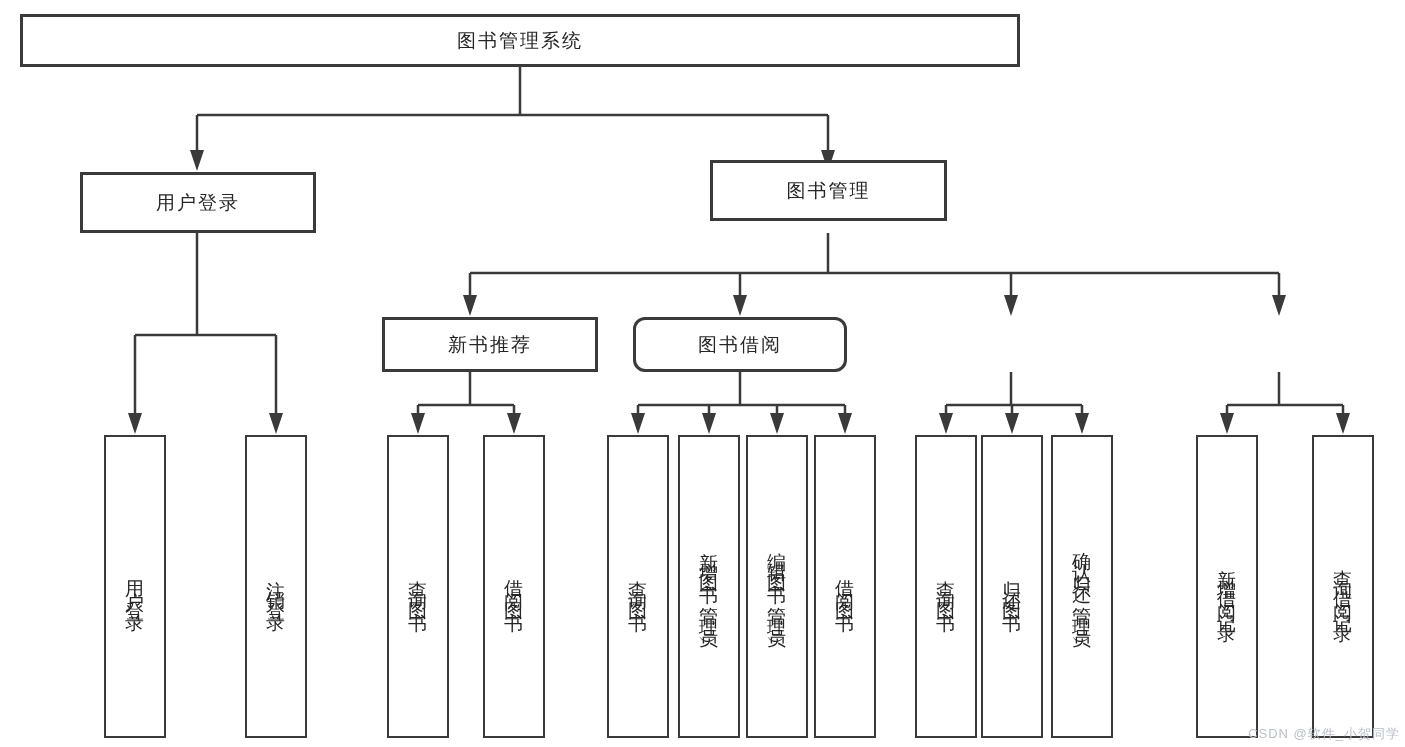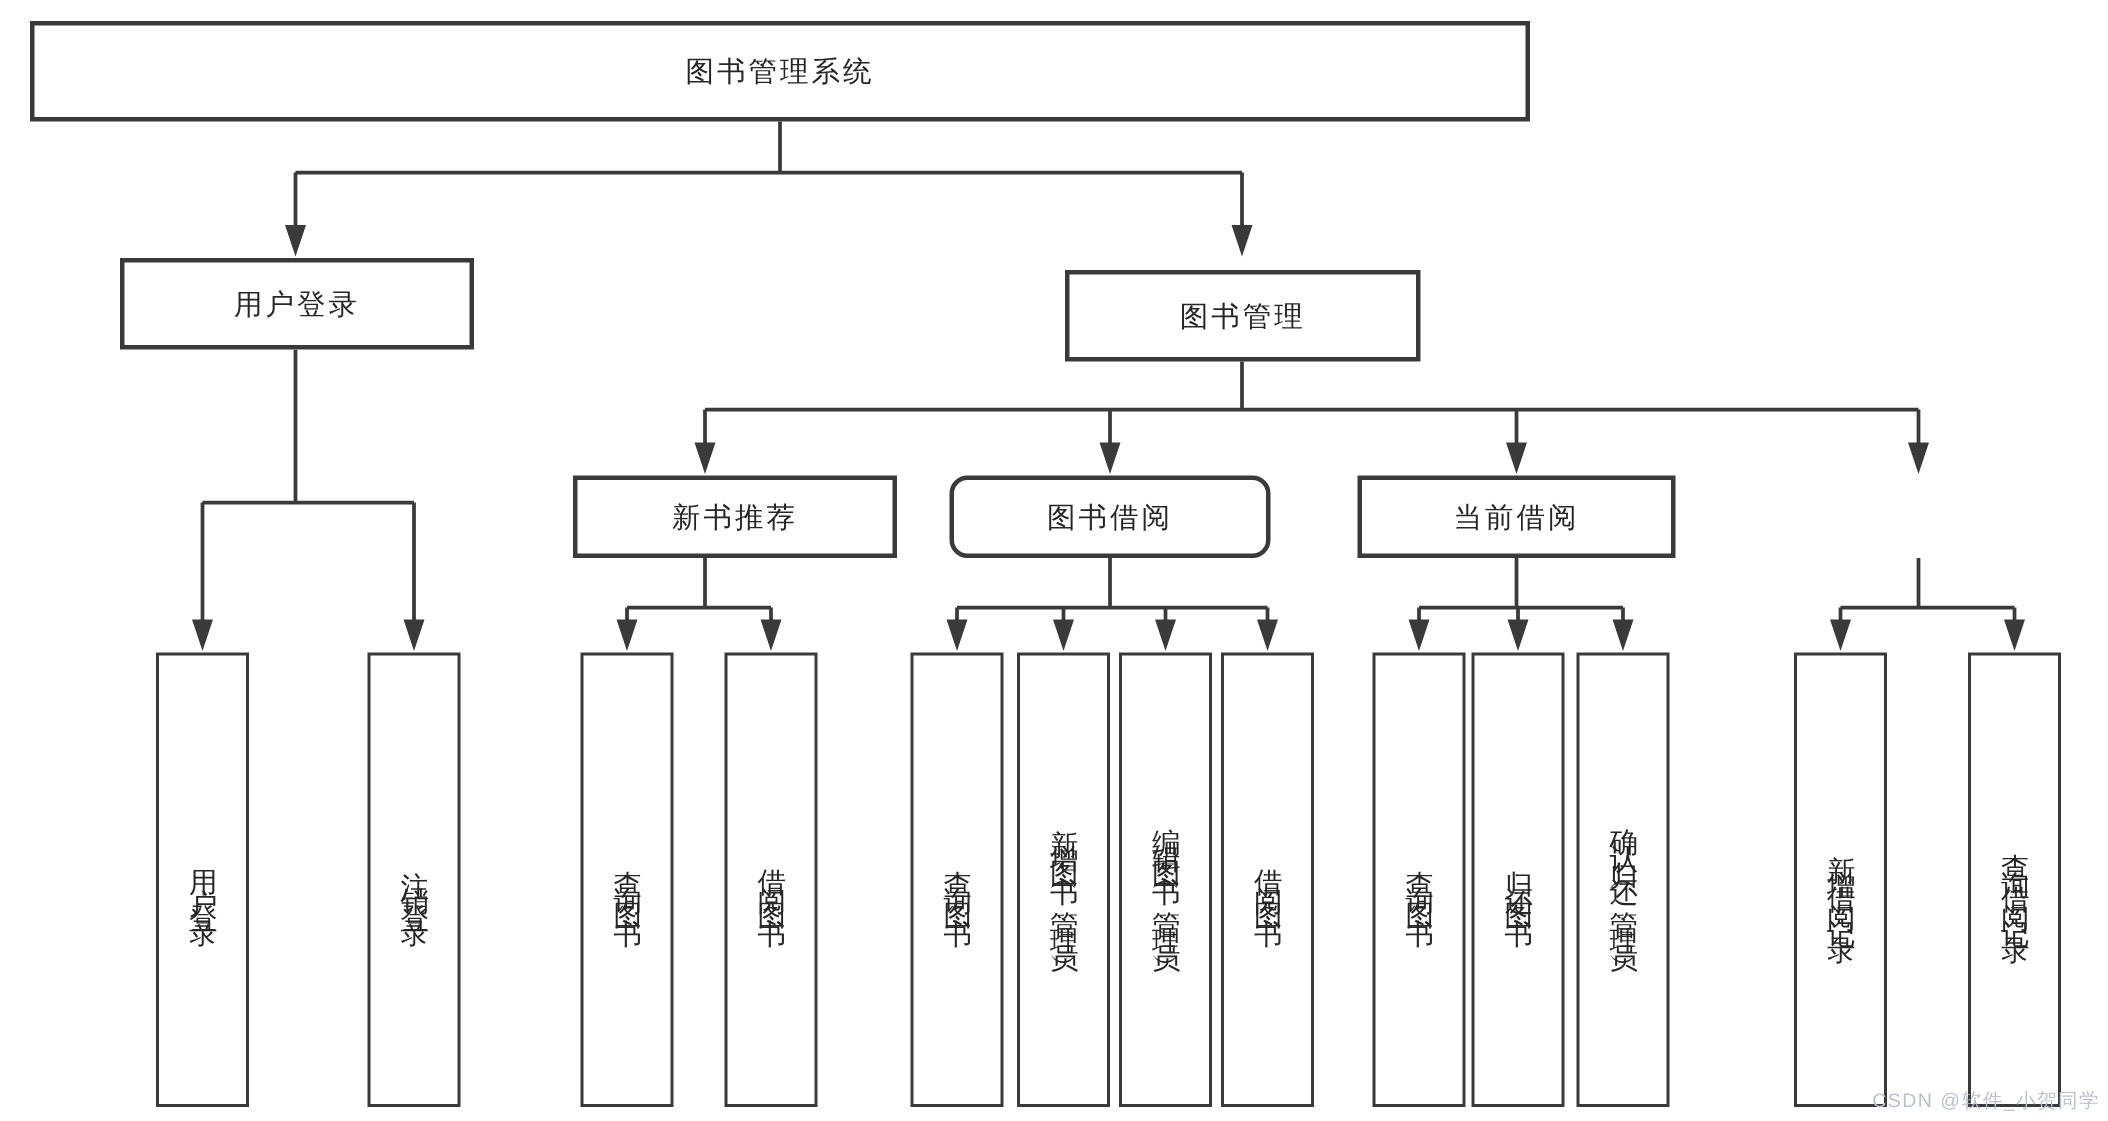--- a/index.html
+++ b/index.html
@@ -87,39 +87,36 @@
     <polygon points="702,413 716,413 709,434"></polygon>
     <polygon points="770,413 784,413 777,434"></polygon>
     <polygon points="838,413 852,413 845,434"></polygon>
     <polygon points="939,413 953,413 946,434"></polygon>
     <polygon points="1005,413 1019,413 1012,434"></polygon>
     <polygon points="1075,413 1089,413 1082,434"></polygon>
     <polygon points="1220,413 1234,413 1227,434"></polygon>
     <polygon points="1336,413 1350,413 1343,434"></polygon>
   </svg>
 
-  <div class="node" style="left:20px;top:14px;width:1000px;height:67px;">
+  <div class="node" style="left:20px;top:14px;width:1000px;height:53px;">
     <span>图书管理系统</span>
   </div>
 
   <div class="node" style="left:80px;top:172px;width:236px;height:61px;">
     <span>用户登录</span>
   </div>
-  <div class="node" style="left:710px;top:180px;width:237px;height:61px;">
+  <div class="node" style="left:710px;top:160px;width:237px;height:61px;">
     <span>图书管理</span>
   </div>
 
   <div class="node" style="left:362px;top:317px;width:216px;height:55px;margin-left:20px;">
     <span>新书推荐</span>
   </div>
   <div class="node" style="left:633px;top:317px;width:214px;height:55px;border-radius:12px;">
     <span>图书借阅</span>
-  </div>
-  <div class="node" style="left:905px;top:317px;width:212px;height:55px;">
-    <span>当前借阅</span>
   </div>
 
   <div class="leaf" style="left:104px;top:435px;width:62px;height:303px;">
     <span class="v-label">用户登录</span>
   </div>
   <div class="leaf" style="left:245px;top:435px;width:62px;height:303px;">
     <span class="v-label">注销登录</span>
   </div>
 
   <div class="leaf" style="left:387px;top:435px;width:62px;height:303px;">

